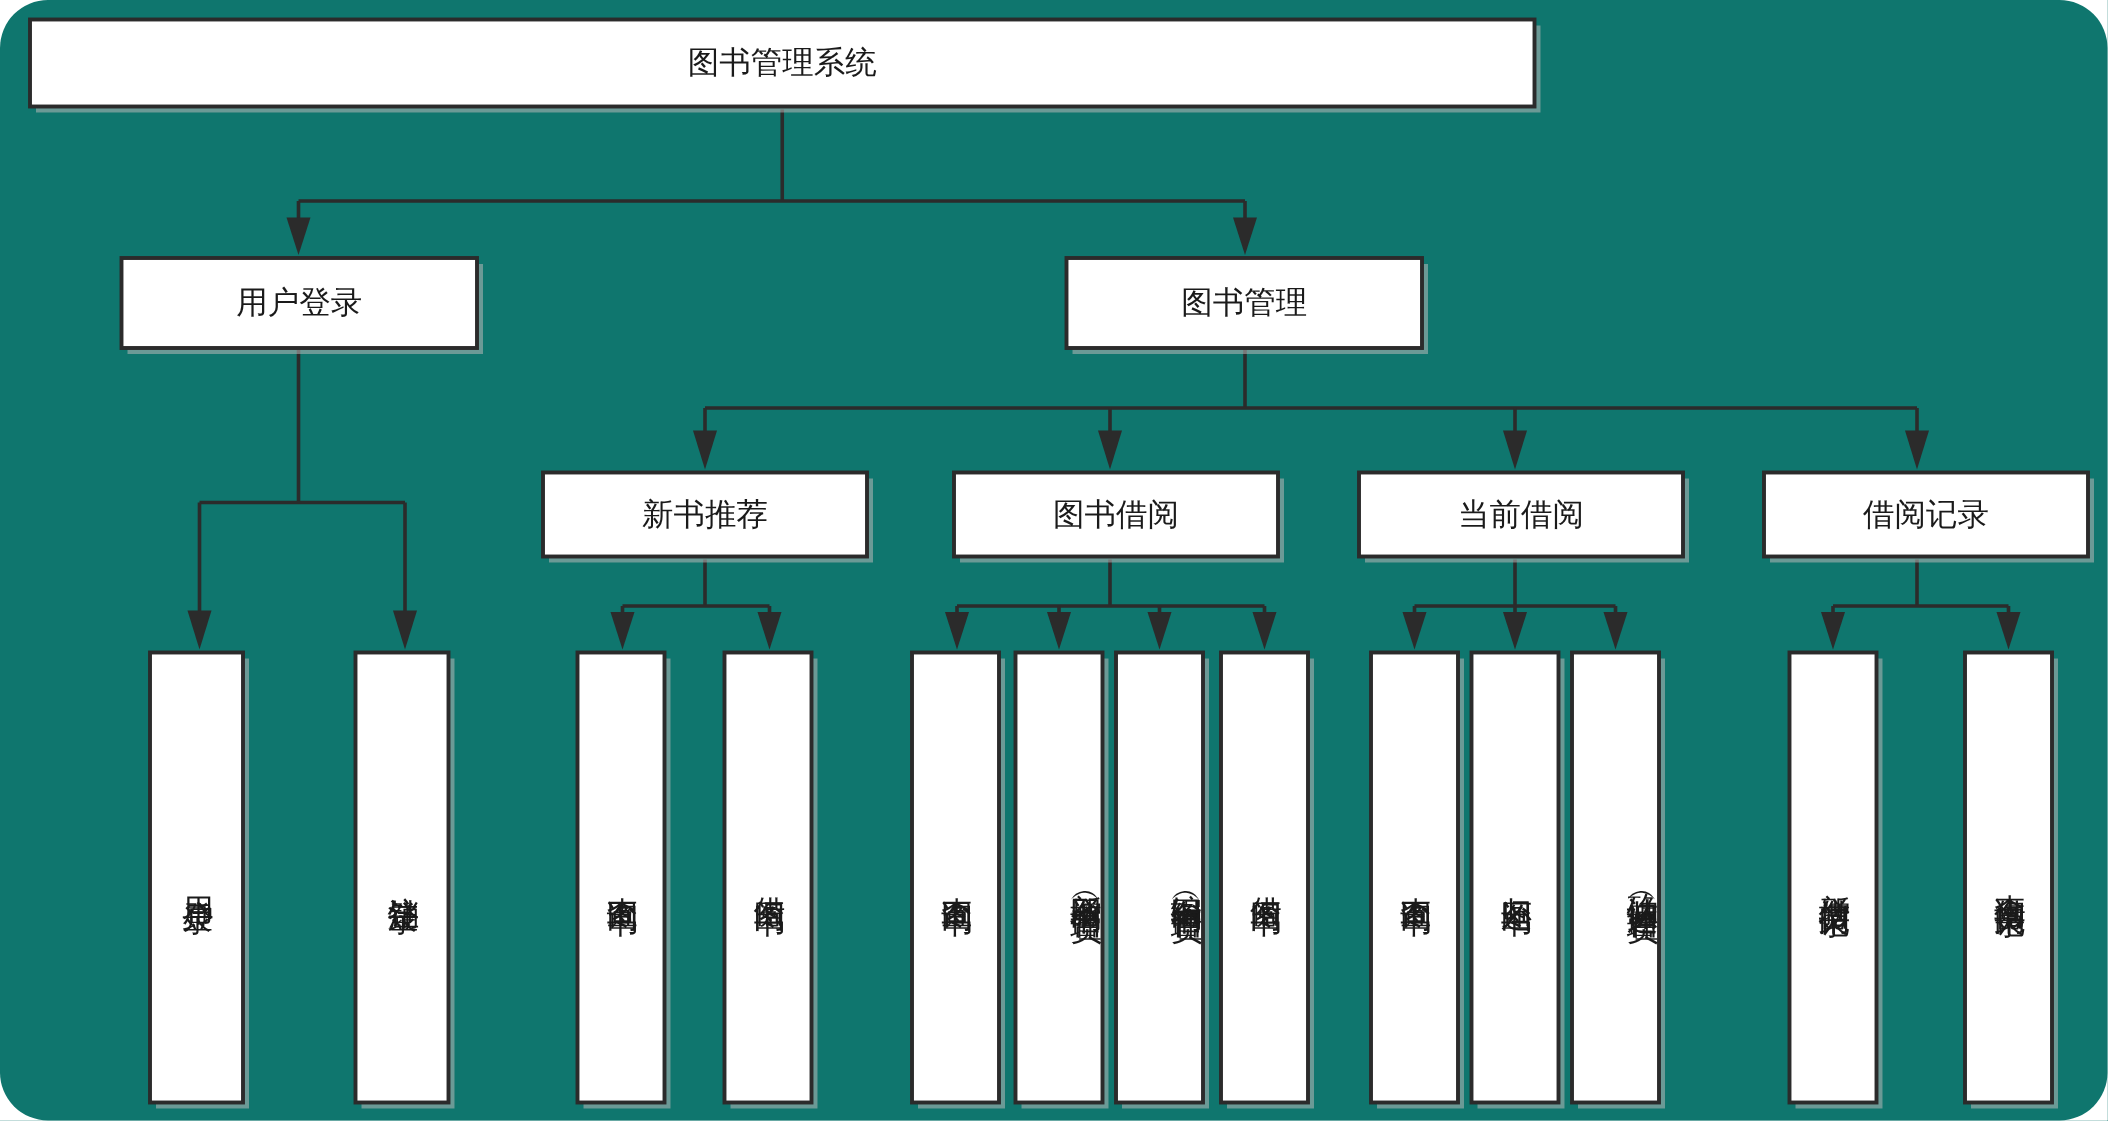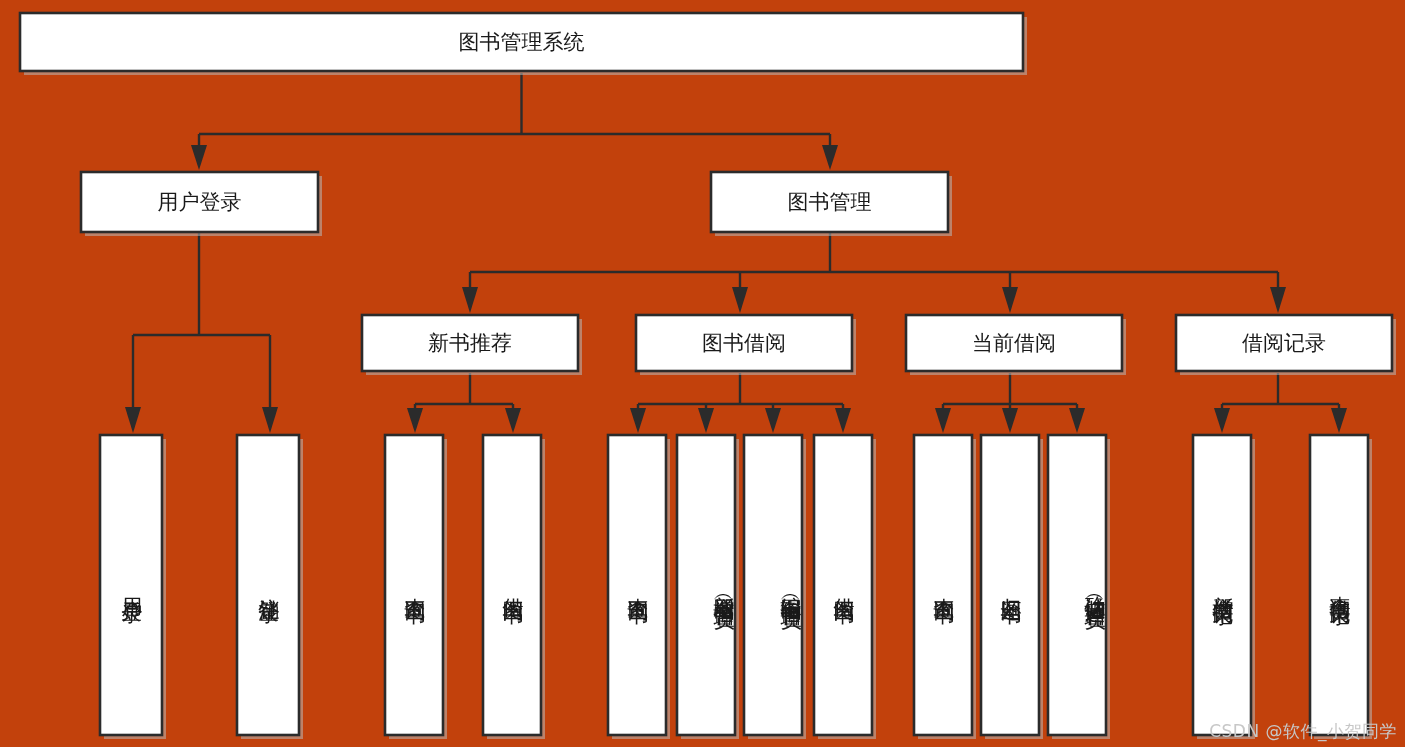--- a/index.html
+++ b/index.html
@@ -10,21 +10,22 @@
   body {
     width: 1405px;
     height: 747px;
     overflow: hidden;
     font-family: "DejaVu Sans", "Liberation Sans", sans-serif;
   }
   #diagram-root {
     position: relative;
     width: 1405px;
     height: 747px;
-    background: #c2410c;
+    background: #0f766e;
+    border-radius: 32px;
   }
   svg#flow-svg {
     position: absolute;
     top: 0;
     left: 0;
     width: 1405px;
     height: 747px;
   }
   .node-box {
     fill: #ffffff;
@@ -250,15 +251,14 @@
   <div class="vtext" style="left:608px; top:435px; width:58px; height:300px;">查询图书</div>
   <div class="vtext" style="left:677px; top:435px; width:58px; height:300px; align-items:flex-start; padding-top:6px; box-sizing:border-box;">新增图书（管理员）</div>
   <div class="vtext" style="left:744px; top:435px; width:58px; height:300px; align-items:flex-start; padding-top:6px; box-sizing:border-box;">编辑图书（管理员）</div>
   <div class="vtext" style="left:814px; top:435px; width:58px; height:300px;">借阅图书</div>
   <div class="vtext" style="left:914px; top:435px; width:58px; height:300px;">查询图书</div>
   <div class="vtext" style="left:981px; top:435px; width:58px; height:300px;">归还图书</div>
   <div class="vtext" style="left:1048px; top:435px; width:58px; height:300px; align-items:flex-start; padding-top:6px; box-sizing:border-box;">确认归还（管理员）</div>
   <div class="vtext" style="left:1193px; top:435px; width:58px; height:300px;">新增借阅记录</div>
   <div class="vtext" style="left:1310px; top:435px; width:58px; height:300px;">查询借阅记录</div>
 
-  <div class="watermark">CSDN @软件_小贺同学</div>
 
 </div>
 
 </body></html>

